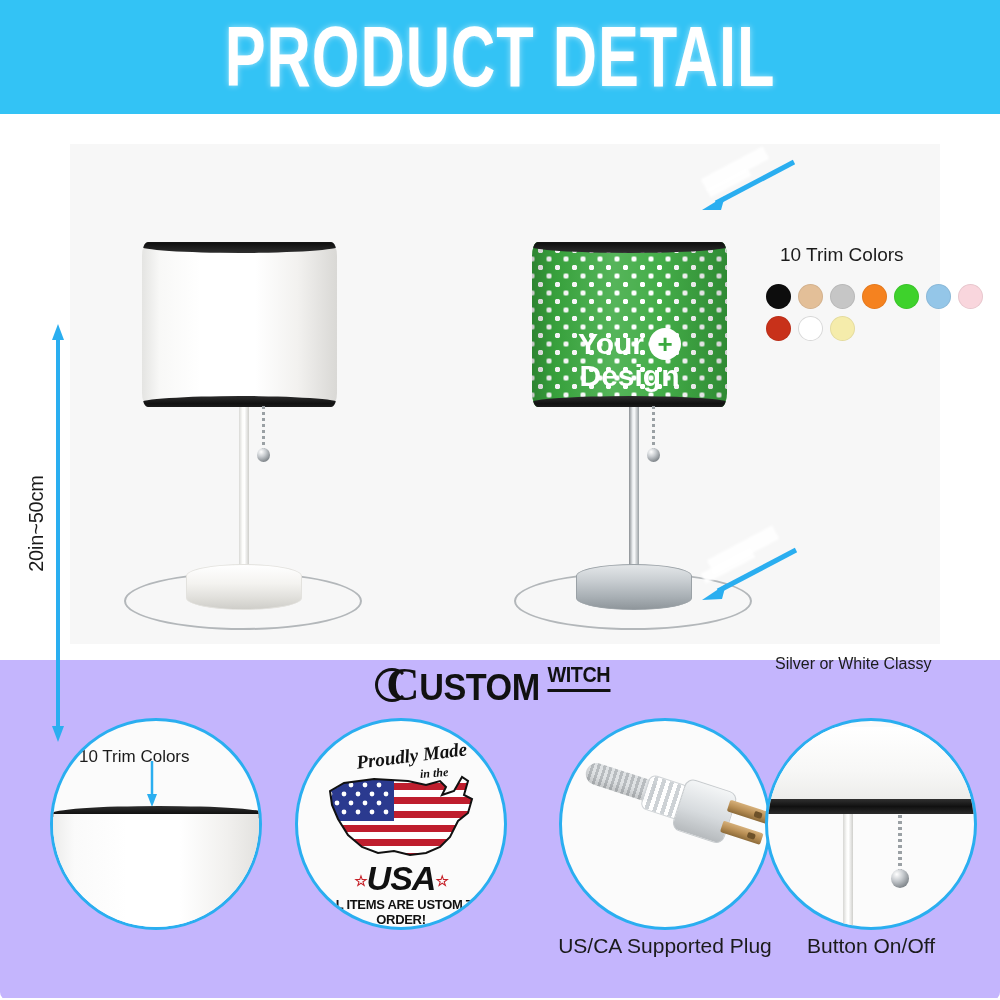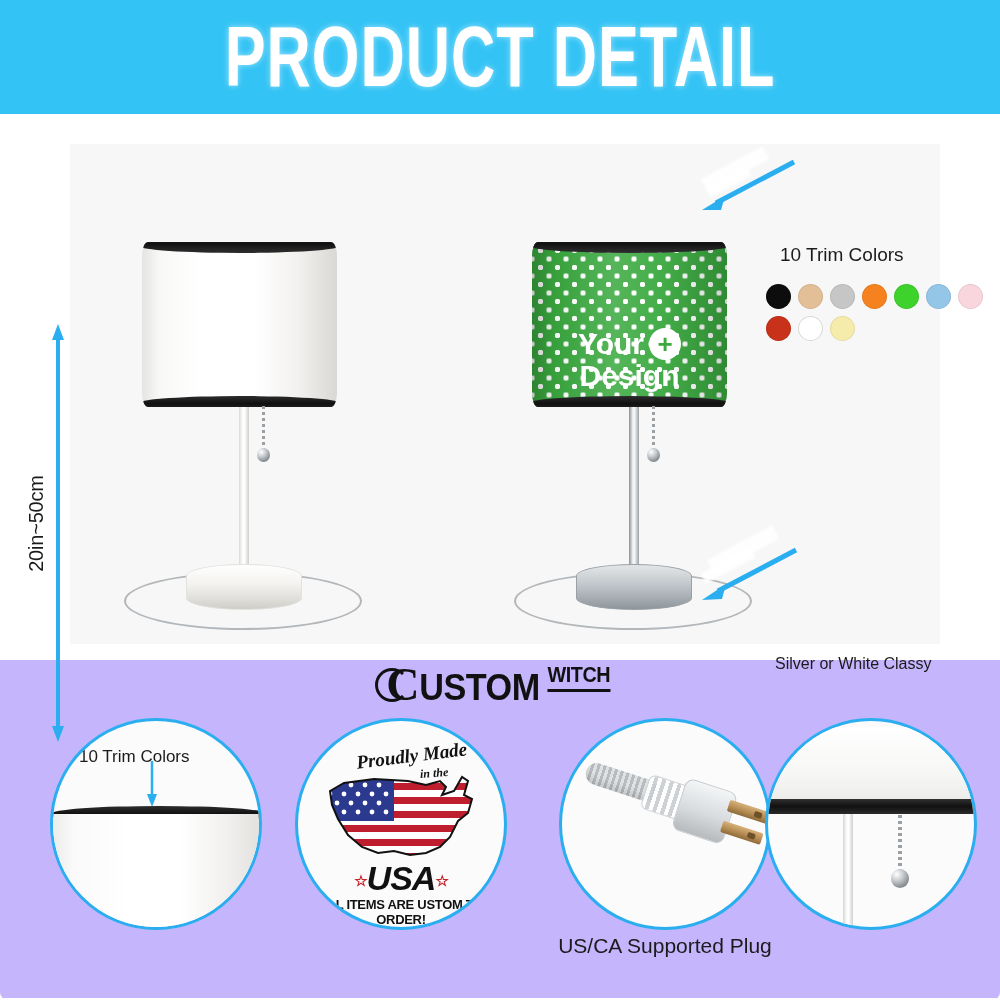--- a/index.html
+++ b/index.html
@@ -496,18 +496,19 @@
     <div class="panel" style="left:765px; top:0px; width:212px; height:288px;">
       <div class="circle" style="left:0; top:6px; width:212px; height:212px;">
         <div class="p4-shade"></div>
         <div class="p4-trim"></div>
         <div class="p4-pole"></div>
         <div class="p4-chain pull-chain" style="width:22px; height:90px;">
           <div class="chain-line" style="height:56px; width:4px;"></div>
           <div class="chain-bead" style="left:-7px; top:54px; width:18px; height:19px;"></div>
         </div>
       </div>
+      <div class="panel-caption" style="left:-20px; width:252px; top:222px;">Button On/Off</div>
     </div>
 
   </div>
 
   <div class="divider-hair"></div>
 </div>
 
 </body></html>

